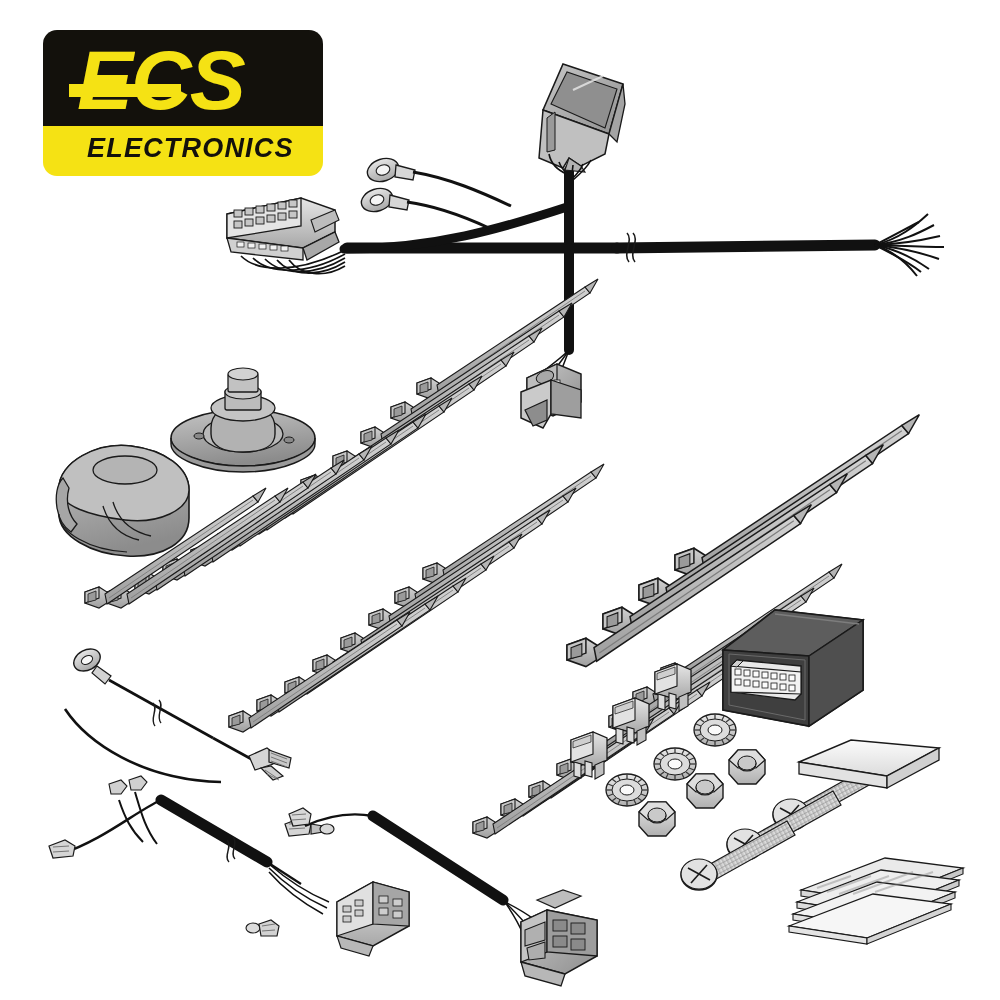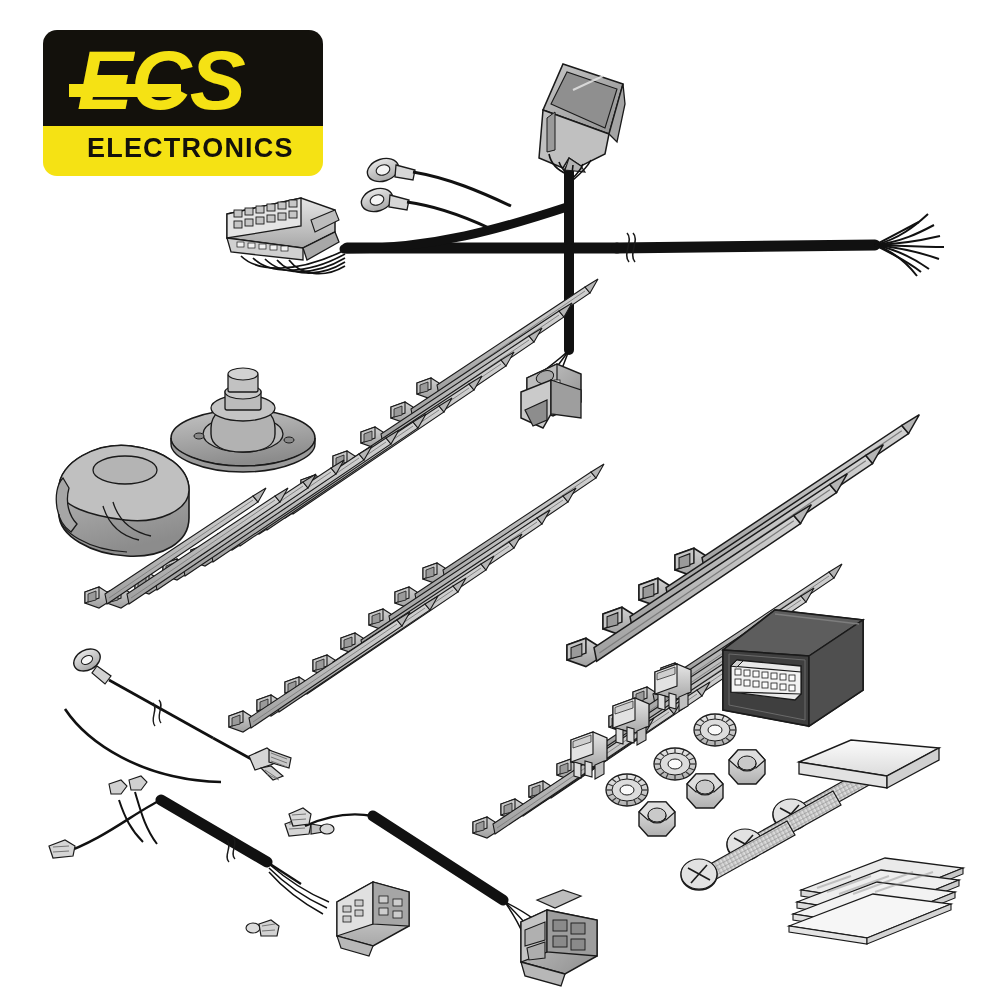--- a/index.html
+++ b/index.html
@@ -10,21 +10,21 @@
   .logo-wrap{position:absolute;}
   .logo-black{position:absolute;left:0;top:0;width:280px;height:110px;background:#13110c;
     border-radius:14px 14px 0 0;}
   .logo-yellow{position:absolute;left:0;top:96px;width:280px;height:50px;background:#f5e214;
     border-radius:0 0 14px 14px;}
   .logo-ecs{position:absolute;left:34px;top:8px;font-size:84px;font-weight:bold;
     font-style:italic;color:#f5e214;letter-spacing:-2px;line-height:1;
     font-family:"Liberation Sans",sans-serif;}
   .logo-ecs .strike{position:absolute;left:-8px;top:46px;width:112px;height:13px;background:#f5e214;}
   .logo-elec{position:absolute;left:44px;top:103px;font-size:27px;font-weight:bold;
-    color:#13110c;letter-spacing:1.2px;
+    font-style:italic;color:#13110c;letter-spacing:1.2px;
     font-family:"Liberation Sans",sans-serif;}
   .sr{position:absolute;width:1px;height:1px;overflow:hidden;clip:rect(0 0 0 0);}
 </style>
 </head>
 <body>
 
 <div id="stage">
 
   <h1 class="sr">ECS Electronics Towbar Wiring Kit - Exploded Parts Illustration</h1>
 

